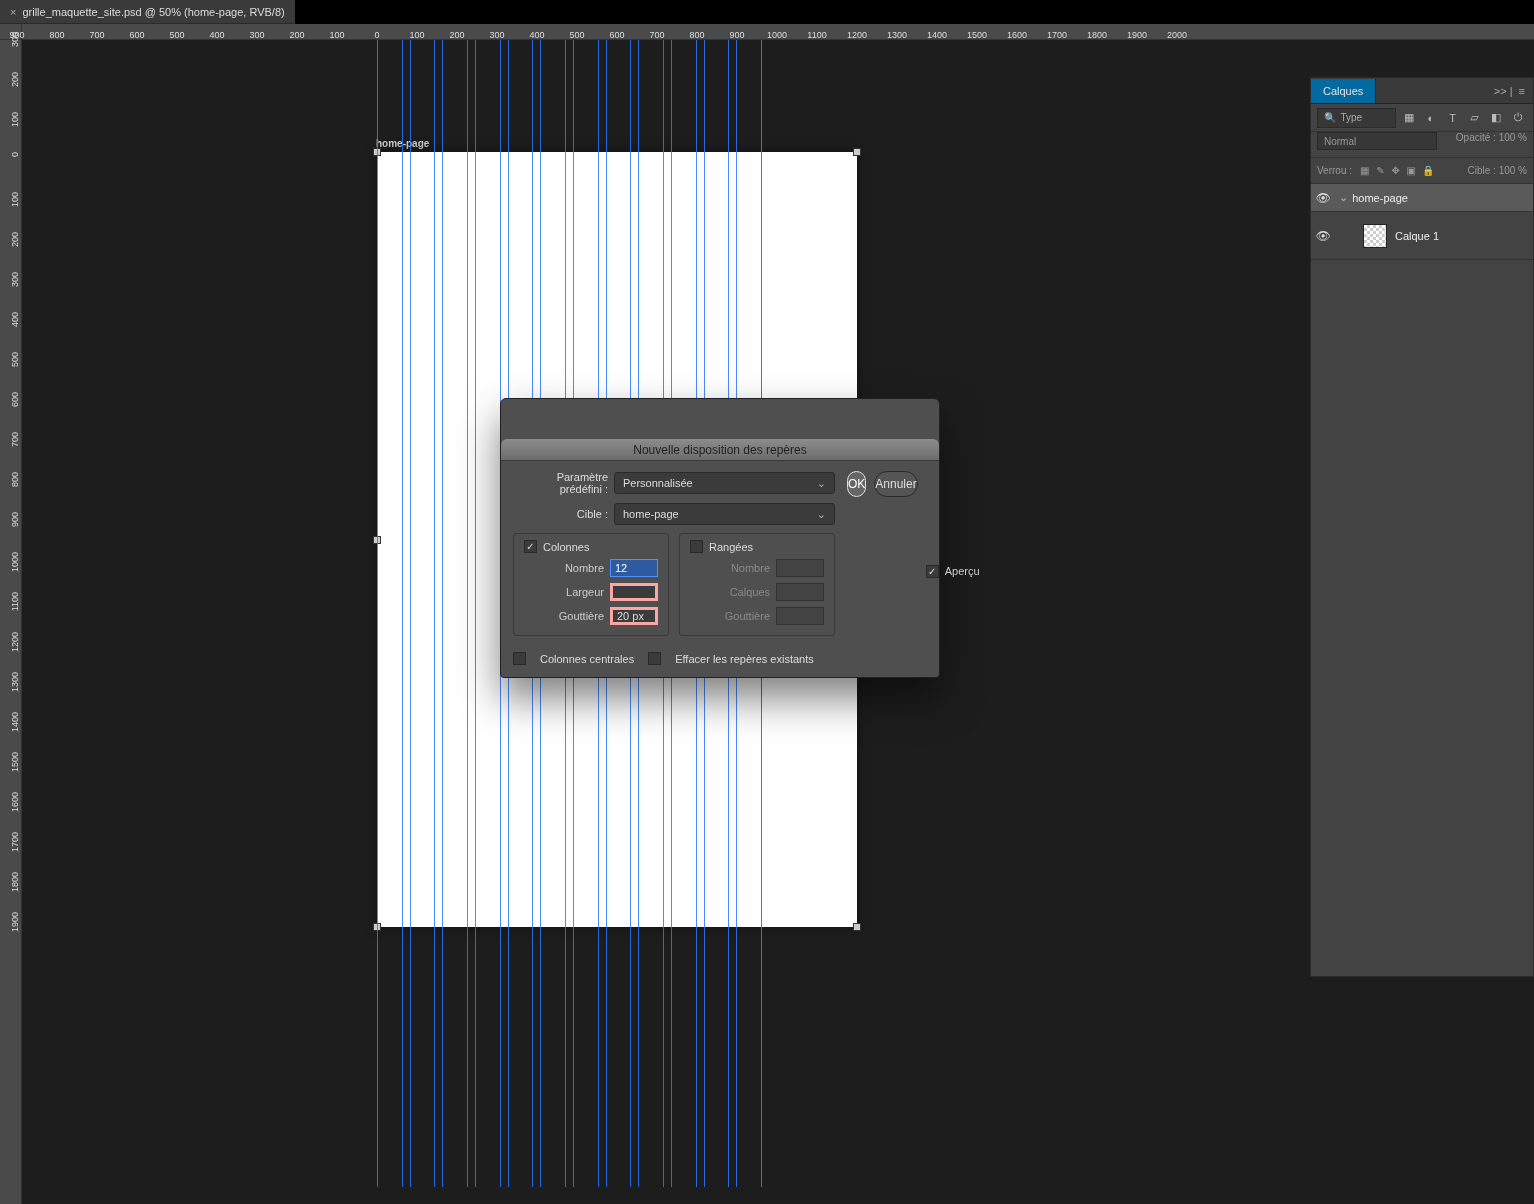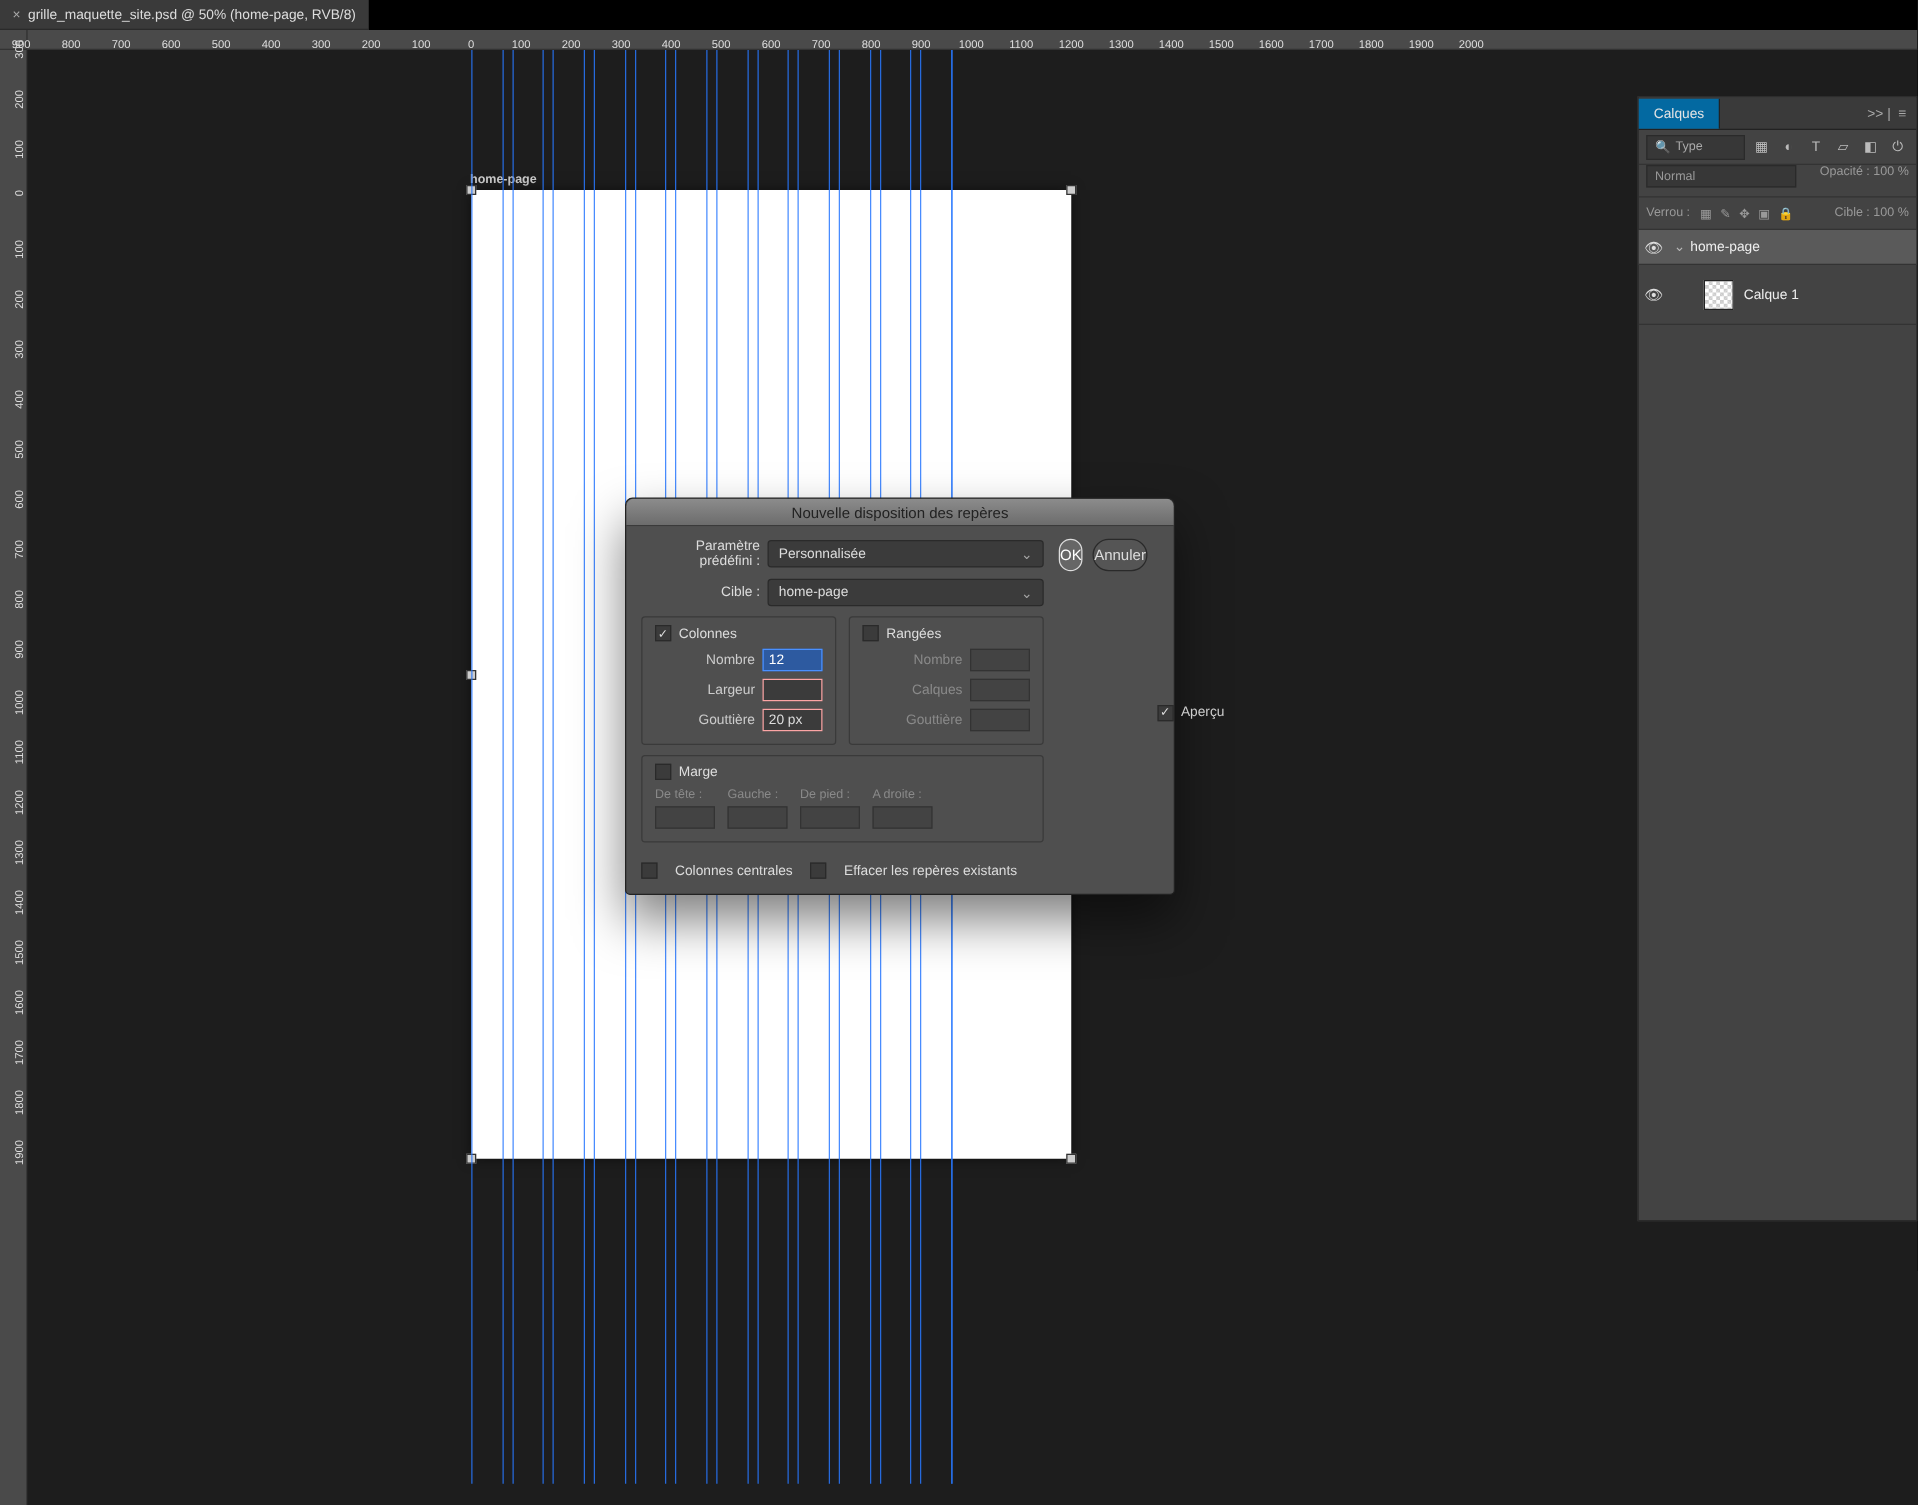--- a/index.html
+++ b/index.html
@@ -46,35 +46,35 @@
   .layer-row .name { color: #eee; font-size: 11px; }
   .layer-row .thumb { width: 24px; height: 24px; margin: 0 8px; background-image:
       linear-gradient(45deg,#ccc 25%,transparent 25%),linear-gradient(-45deg,#ccc 25%,transparent 25%),
       linear-gradient(45deg,transparent 75%,#ccc 75%),linear-gradient(-45deg,transparent 75%,#ccc 75%);
       background-size: 6px 6px; background-position: 0 0,0 3px,3px -3px,-3px 0; background-color: #fff; border: 1px solid #222; }
   .layer-row .twisty { margin: 0 4px; color: #bbb; }
   .layer-row.layer-item { height: 48px; }
 
   
   .dialog { position: absolute; width: 440px; background: #4f4f4f; border: 1px solid #222; border-radius: 6px 6px 4px 4px; box-shadow: 0 20px 40px rgba(0,0,0,0.5); }
-  .dialog-title { height: 22px; background: linear-gradient(#8c8c8c,#6c6c6c); border-radius: 6px 6px 0 0; display: flex; align-items: center; justify-content: center; color: #222; font-size: 12px; font-weight: 500; border-bottom: 1px solid #3a3a3a; }
+  .dialog-title { height: 22px; background: linear-gradient(#8c8c8c,#6c6c6c); border-radius: 6px 6px 0 0; display: flex; align-items: center; justify-content: center; color: #222; font-size: 12px; font-weight: 500; border-bottom: 1px solid #3a3a3a; margin-top: 40px; }
   .dialog-body { padding: 10px 12px 12px 12px; display: grid; grid-template-columns: 1fr 80px; gap: 8px 12px; }
   .dialog-left { display: flex; flex-direction: column; gap: 8px; }
   .row { display: flex; align-items: center; gap: 6px; }
   .row label { color: #ddd; font-size: 11px; text-align: right; }
   .row label.lbl-right { width: 95px; }
   .sel { flex: 1; background: #3b3b3b; height: 22px; display: flex; align-items: center; padding: 0 8px; color: #ddd; border: 1px solid #2a2a2a; border-radius: 3px; justify-content: space-between; }
   .sel .caret { color: #aaa; }
   .fieldset { border: 1px solid #3a3a3a; border-radius: 3px; padding: 6px 10px 10px 10px; }
   .fieldset .fs-row { display: flex; align-items: center; gap: 6px; margin-top: 6px; }
   .fieldset .fs-row label { width: 80px; text-align: right; color: #ccc; font-size: 11px; }
   .fieldset .fs-row label.disabled { color: #8a8a8a; }
   .fieldset .fs-head { display: flex; align-items: center; gap: 6px; color: #ddd; font-size: 11px; }
   .fs-pair { display: grid; grid-template-columns: 1fr 1fr; gap: 10px; }
-  .num { width: 48px; height: 18px; background: #3b3b3b; border: 1px solid #fca5a5; color: #ddd; padding: 0 4px; font-size: 11px; }
+  .num { width: 48px; height: 18px; background: #3b3b3b; border: 3px solid #fca5a5; color: #ddd; padding: 0 4px; font-size: 11px; }
   .num.active { border: 1px solid #4a90ff; background: #3b3b3b; }
   .num.selected-text { background: #2d5aa0; color: #fff; }
   .num.disabled { background: #434343; color: #777; border: 1px solid #333; }
   .chk { width: 13px; height: 13px; border: 1px solid #2a2a2a; background: #3b3b3b; display: inline-flex; align-items: center; justify-content: center; font-size: 10px; color: #ddd; }
   .chk.checked::after { content: "✓"; }
   .btn { height: 26px; border-radius: 13px; display: flex; align-items: center; justify-content: center; font-size: 12px; border: 1px solid #2a2a2a; }
   .btn.ok { background: #666; color: #fff; border: 1.5px solid #ddd; }
   .btn.cancel { background: #555; color: #ddd; }
   .dialog-right { display: flex; flex-direction: row; gap: 8px; }
   .preview-row { display: flex; align-items: center; gap: 6px; margin-top: 6px; }
@@ -396,44 +396,20 @@
             <label class="disabled">Calques</label>
             <input class="num disabled" style="">
           </div>
           <div class="fs-row">
             <label class="disabled">Gouttière</label>
             <input class="num disabled" style="">
           </div>
         </div>
       </div>
 
-      <div class="fieldset">
-        <div class="fs-head">
-          <span class="chk"></span>
-          <span>Marge</span>
-        </div>
-        <div class="margin-inputs">
-          <div>
-              <span>De tête :</span>
-              <input class="num disabled" style="">
-            </div>
-          <div>
-              <span>Gauche :</span>
-              <input class="num disabled" style="">
-            </div>
-          <div>
-              <span>De pied :</span>
-              <input class="num disabled" style="">
-            </div>
-          <div>
-              <span>A droite :</span>
-              <input class="num disabled" style="">
-            </div>
-        </div>
-      </div>
 
       <div class="bottom-row">
         <span class="chk"></span>
         <span>Colonnes centrales</span>
         <span class="chk"></span>
         <span>Effacer les repères existants</span>
       </div>
     </div>
 
     <div class="dialog-right">

